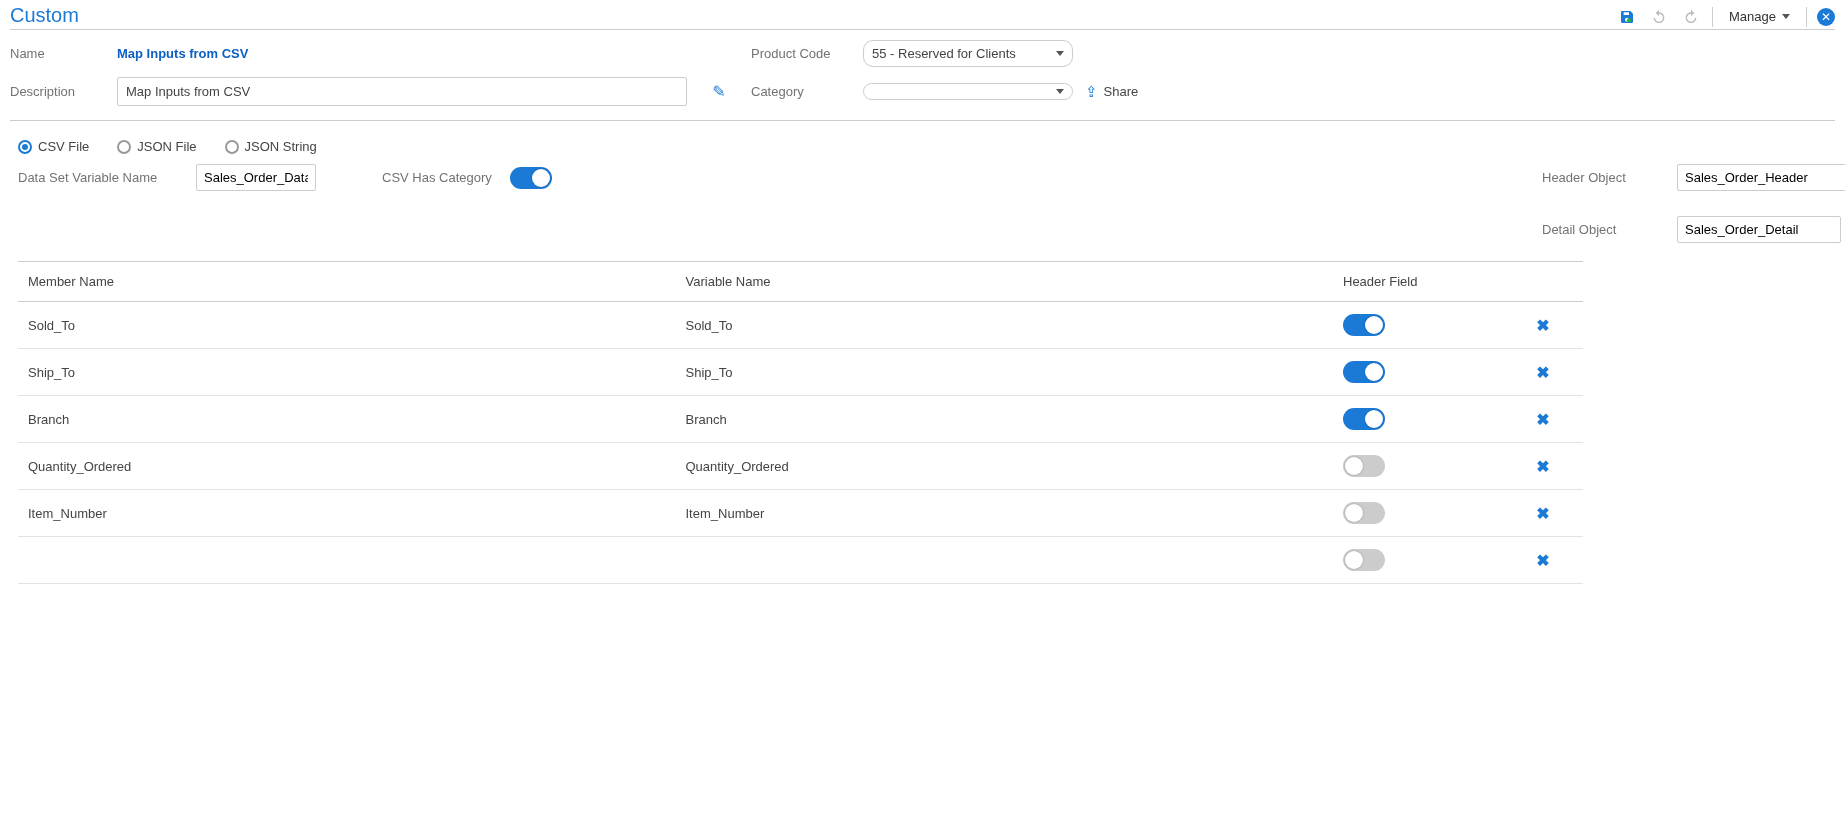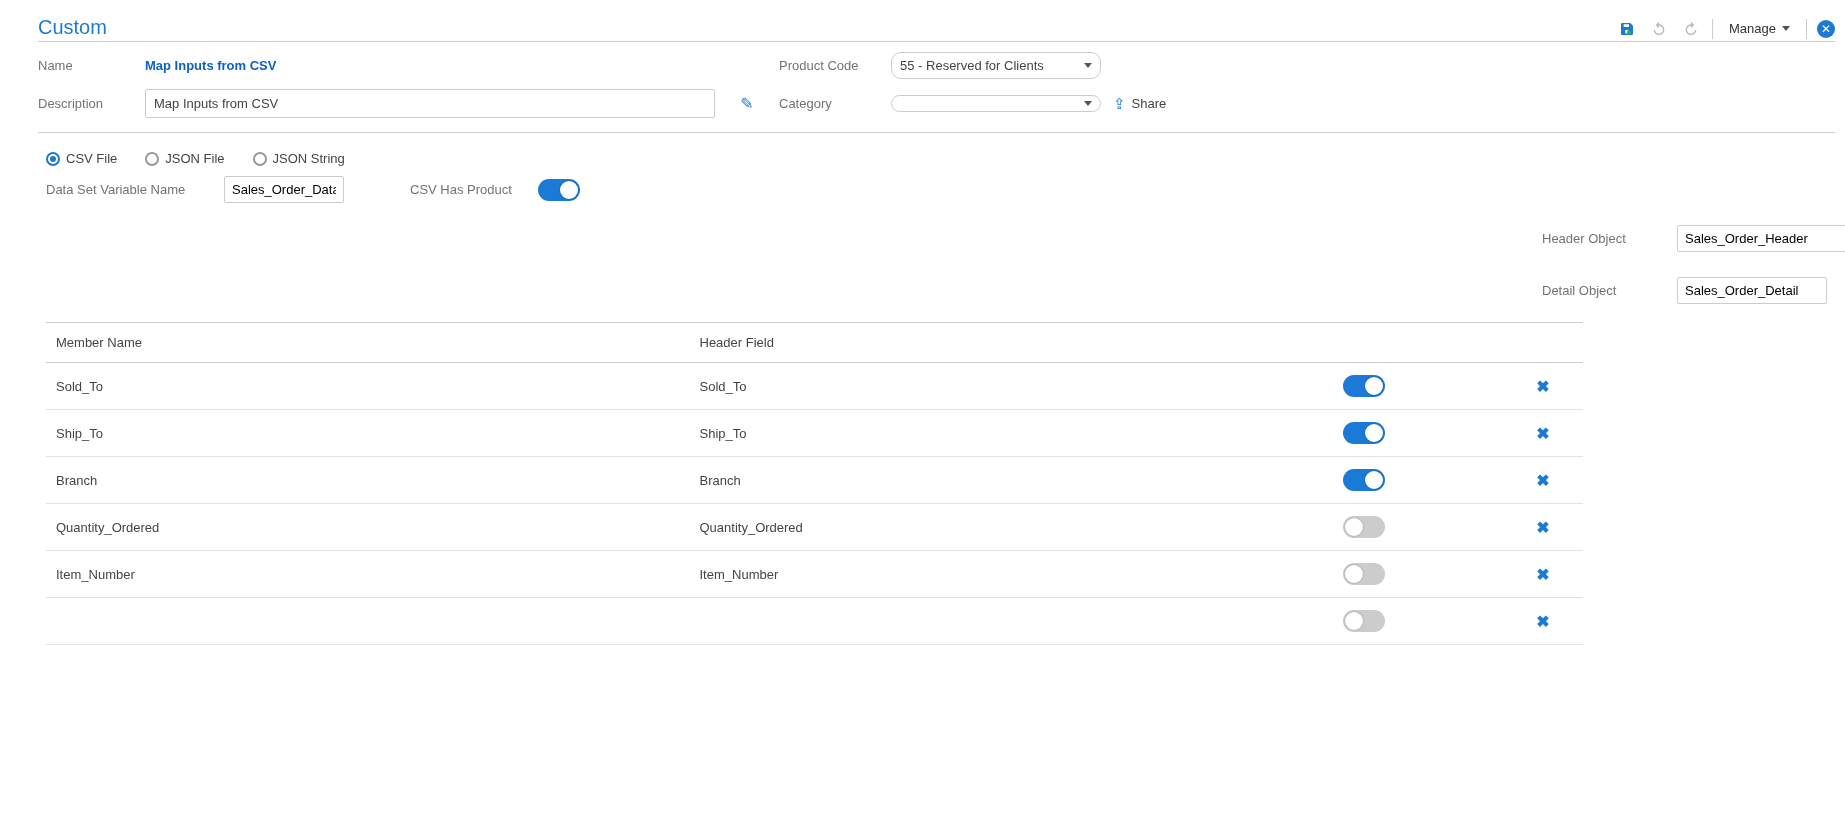--- a/index.html
+++ b/index.html
@@ -4,22 +4,21 @@
 <style>
   * { box-sizing: border-box; }
   body {
     margin: 0;
     font-family: -apple-system, "Segoe UI", Arial, sans-serif;
     font-size: 13px;
     color: #333;
     background: #fff;
   }
   .page {
-    padding: 16px 10px;
-    margin-left: 28px;
+    padding: 4px 10px;
   }
   .titlebar {
     display: flex;
     align-items: center;
     justify-content: space-between;
     border-bottom: 1px solid #ccc;
     margin-bottom: 6px;
   }
   .page-title {
     color: #1b7ad6;
@@ -121,21 +120,20 @@
     margin-left: auto;
     display: grid;
     grid-template-columns: 110px 150px;
     row-gap: 12px; column-gap: 10px;
     align-items: center;
     gap: 25px;
   }
   .opts-block {
     display:flex; align-items:flex-start; gap: 10px;
     padding: 0 8px 8px 8px;
-    flex-direction: column;
   }
 
   .toggle {
     width: 42px; height: 22px; border-radius: 11px;
     background: #ccc; position: relative; cursor:pointer;
     flex: 0 0 auto;
   }
   .toggle .knob {
     width: 18px; height: 18px; border-radius:50%;
     background:#fff; position:absolute; top:2px; left:2px;
@@ -259,38 +257,39 @@
       </label>
     </div>
   </div>
 
   <div class="opts-block">
     <div>
       <div style="display:flex;align-items:center;gap:18px;margin-bottom:12px;">
         <div class="lbl" style="width:160px">Data Set Variable Name</div>
         <input class="small-input" value="Sales_Order_Data" style="">
         <div style="width:30px"></div>
-        <div class="lbl" style="width:110px">CSV Has Product</div>
+        <div class="lbl" style="width:110px">CSV Has Category</div>
         <div class="toggle on">
             <div class="knob"></div>
           </div>
       </div>
     </div>
 
     <div class="right-pairs">
       <div class="lbl">Header Object</div>
       <input class="small-input" style="width: 172px;" value="Sales_Order_Header">
       <div class="lbl">Detail Object</div>
-      <input class="small-input" style="width: 150px;" value="Sales_Order_Detail">
+      <input class="small-input" style="width: 164px;" value="Sales_Order_Detail">
     </div>
   </div>
 
   <div class="table">
     <div class="thead">
       <div>Member Name</div>
+      <div>Variable Name</div>
       <div>Header Field</div>
       <div></div>
     </div>
     <div id="tbody">
         <div class="trow">
           <div>Sold_To</div>
           <div>Sold_To</div>
           <div class="hf-col">
             <div class="toggle on">
               <div class="knob"></div>

